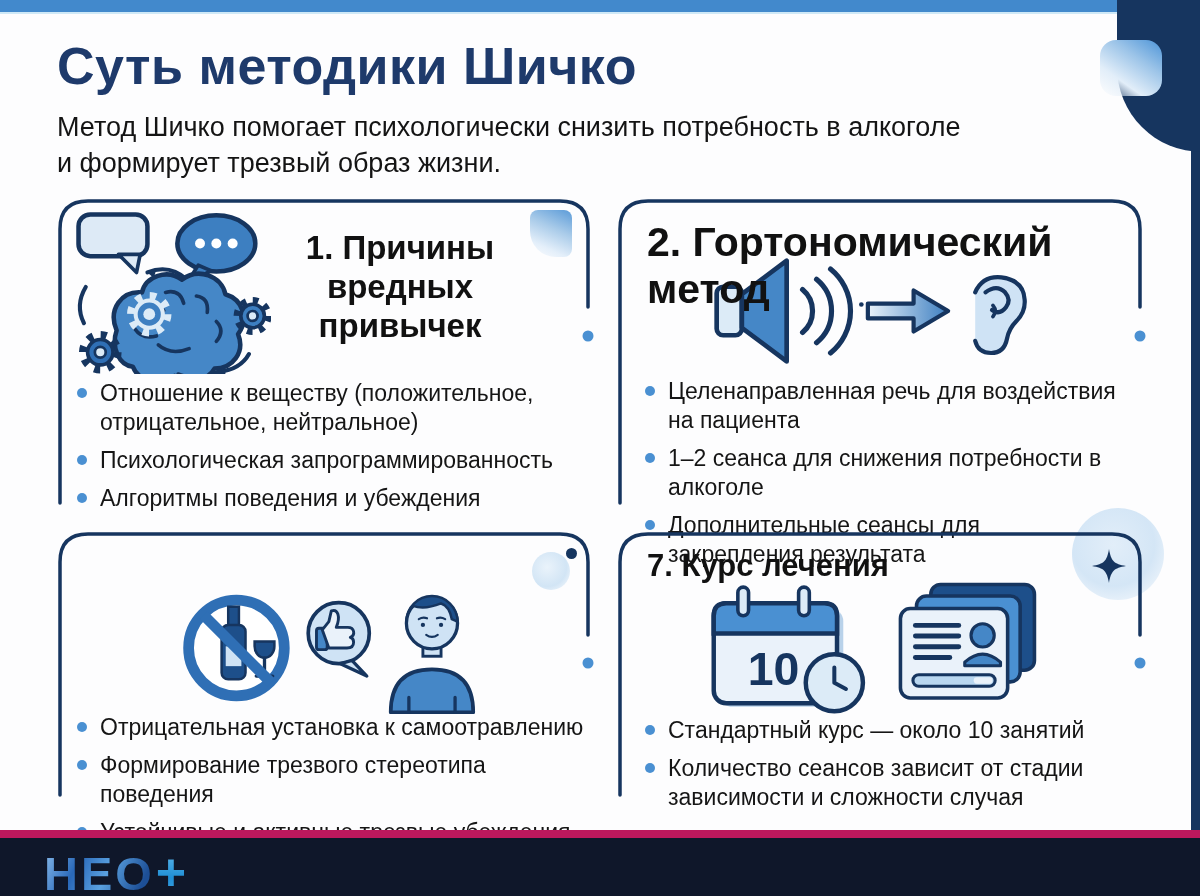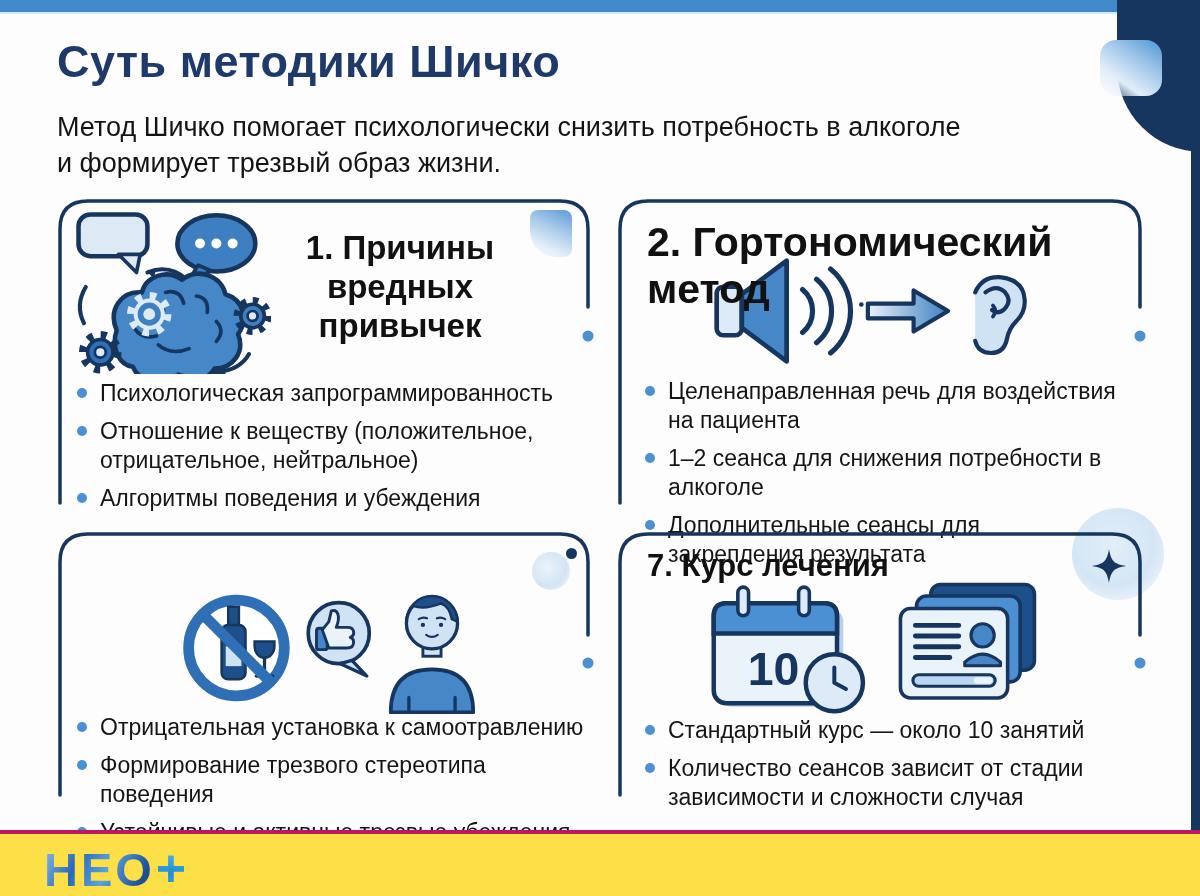--- a/index.html
+++ b/index.html
@@ -22,21 +22,21 @@
     border-radius:8px 8px 8px 26px;
     background:linear-gradient(205deg,#5b9bd8 0%,#a9cbe9 40%,#e4effa 75%,rgba(255,255,255,0)); }
   .circle-deco-3{ position:absolute; left:532px; top:552px; width:38px; height:38px; border-radius:50%;
     background:radial-gradient(circle at 40% 40%, #eaf3fb, #d2e5f5 60%, rgba(255,255,255,0)); }
   .dot-deco-3{ position:absolute; left:566px; top:548px; width:11px; height:11px; border-radius:50%;
     background:#16355f; }
   .circle-deco-4{ position:absolute; left:1072px; top:508px; width:92px; height:92px; border-radius:50%;
     background:radial-gradient(circle at 45% 40%, #e2eef9, #d4e6f6 55%, rgba(255,255,255,0)); }
   .sparkle{ position:absolute; left:1090px; top:547px; }
   
-  .title{ position:absolute; left:57px; top:36px; font-size:45px; font-weight:800;
+  .title{ position:absolute; left:57px; top:36px; font-size:52px; font-weight:800;
     color:#1e3a6b; letter-spacing:.5px; }
   .subtitle{ position:absolute; left:57px; top:110px; width:990px; font-size:27px;
     line-height:1.32; color:#141414; white-space:pre-line; }
   
   .card{ position:absolute; }
   .card-1{ left:57px;  top:197px; width:534px; height:310px; }
   .card-2{ left:617px; top:197px; width:526px; height:345px; }
   .card-3{ left:57px;  top:530px; width:534px; height:300px; }
   .card-4{ left:617px; top:530px; width:526px; height:300px; }
   .card-border{ position:absolute; left:0; top:0; overflow:visible; }
@@ -52,21 +52,21 @@
   .card-4 .icon-wrap{ left:92px; top:50px; }
   .bullets{ position:absolute; list-style:none; }
   .card-1 .bullets{ left:20px; top:182px; width:502px; }
   .card-2 .bullets{ left:28px; top:180px; width:474px; }
   .card-3 .bullets{ left:20px; top:183px; width:508px; }
   .card-4 .bullets{ left:28px; top:186px; width:476px; }
   .bullets li{ display:flex; gap:13px; margin-bottom:9px; font-size:23px; line-height:1.26; color:#151515; }
   .bullets .dot{ flex:0 0 auto; width:10px; height:10px; border-radius:50%; background:#4a90d2; margin-top:9px; }
   
   .footer{ position:absolute; left:0; top:830px; width:100%; height:66px;
-    background:#fde047; border-top:4px solid #be185d; }
+    background:#0f172a; border-top:8px solid #be185d; }
   .logo{ position:absolute; left:44px; top:4px; font-size:47px; font-weight:800;
     letter-spacing:3px; font-style:normal; }
   .logo .neo{ background:linear-gradient(115deg,#8fc1ef 0%,#2968b8 30%,#5aa1e0 55%,#1d4f96 85%);
     -webkit-background-clip:text; background-clip:text; color:transparent; }
   .logo .plus{ background:linear-gradient(180deg,#6fc2ef 0%,#1f8fd6 60%,#4aa9e4 100%);
     -webkit-background-clip:text; background-clip:text; color:transparent;
     font-size:52px; margin-left:1px; }
 </style>
 </head>
 <body>
@@ -137,25 +137,25 @@
           <circle r="19" fill="none" stroke="#16355f" stroke-width="9" stroke-dasharray="6.5 8.4"></circle>
           <circle r="14" fill="#2f6fb5" stroke="#16355f" stroke-width="4"></circle>
           <circle r="6" fill="#dcebf7" stroke="#16355f" stroke-width="3"></circle>
         </g>
       </svg>
     </div>
     <h2 class="card-title">1. Причины вредных привычек</h2>
     <ul class="bullets">
       <li>
           <span class="dot"></span>
+          <span>Отношение к веществу (положительное, отрицательное, нейтральное)</span>
+        </li>
+      <li>
+          <span class="dot"></span>
           <span>Психологическая запрограммированность</span>
-        </li>
-      <li>
-          <span class="dot"></span>
-          <span>Отношение к веществу (положительное, отрицательное, нейтральное)</span>
         </li>
       <li>
           <span class="dot"></span>
           <span>Алгоритмы поведения и убеждения</span>
         </li>
     </ul>
   </section>
 
   <section class="card card-2">
     <svg class="card-border" width="526" height="345" style="overflow:visible">

